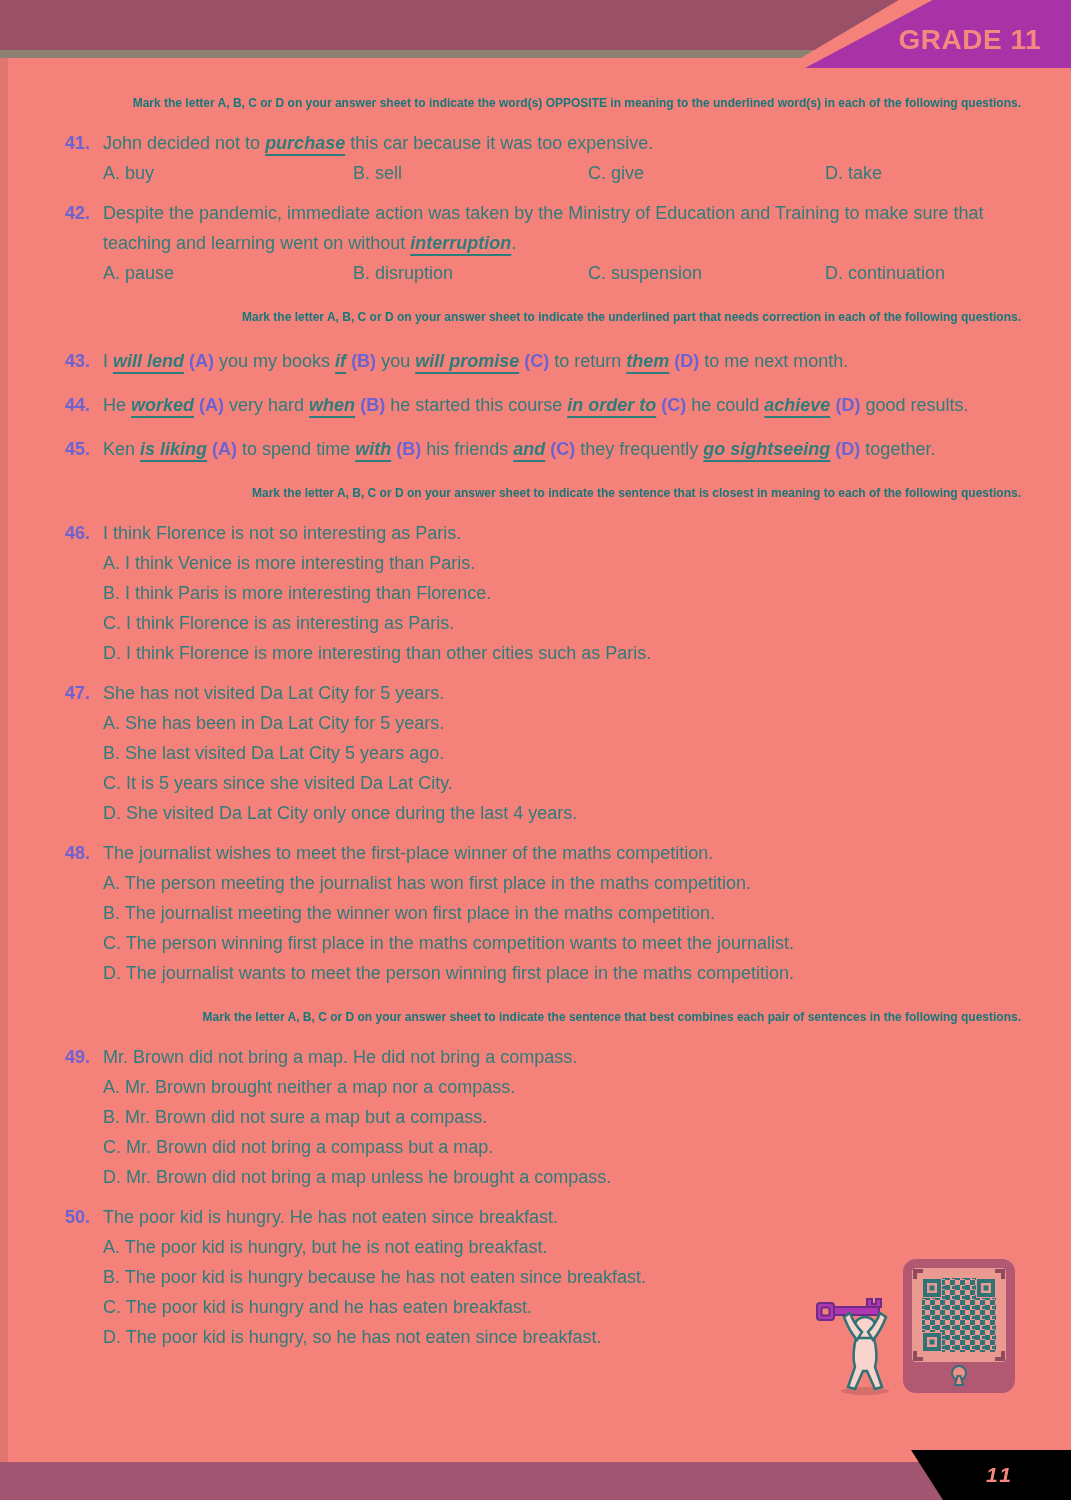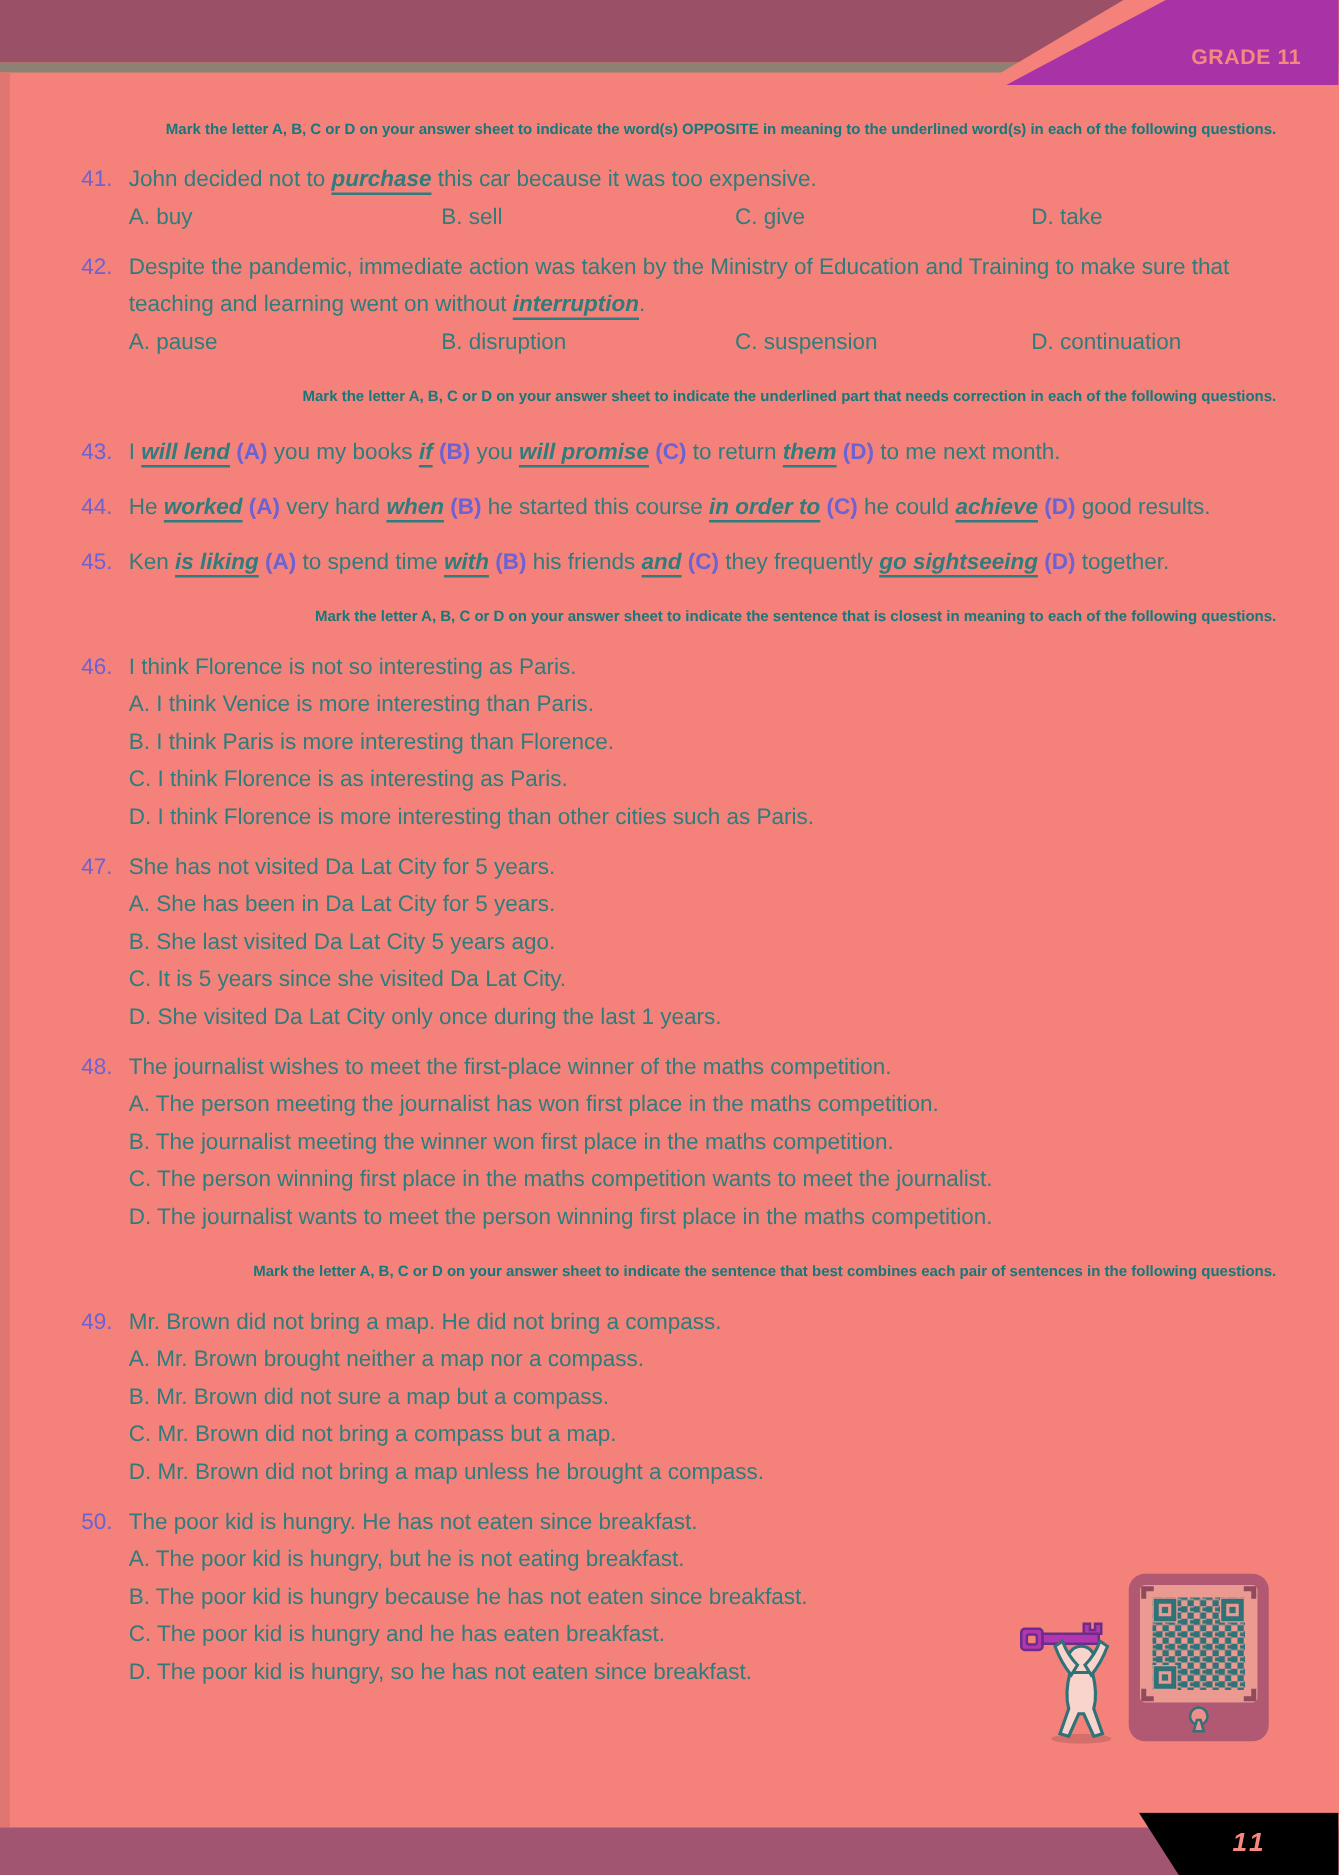--- a/index.html
+++ b/index.html
@@ -15,37 +15,37 @@
   .top-line { position:absolute; top:50px; left:0; width:100%; height:8px; background:#8d8173; }
   .grade-tab-gap {
     position:absolute; top:0; right:0; width:292px; height:71px; background:#f5827a;
     clip-path:polygon(41% 0, 100% 0, 100% 100%, 0% 100%);
   }
   .grade-tab {
     position:absolute; top:0; right:0; width:266px; height:68px; background:#a733a7;
     clip-path:polygon(48% 0, 100% 0, 100% 100%, 0% 100%);
     display:flex; align-items:flex-end; justify-content:flex-end;
     padding:0 30px 12px 0;
-    color:#f6897f; font-weight:bold; font-size:17px; letter-spacing:.5px;
+    color:#f6897f; font-weight:bold; font-size:28px; letter-spacing:.5px;
   }
   .left-strip { position:absolute; left:0; top:58px; bottom:38px; width:8px; background:#e0766f; }
   
   .content {
     position:absolute; top:58px; left:0; width:100%;
     padding:30px 50px 0 65px;
     color:#2e7d7c; font-size:18px; line-height:30px;
   }
   .instruction {
     color:#15787b; font-weight:bold; font-size:12px; line-height:30px;
     max-width:958px; margin:14px 0 10px;text-align:right;
   }
   .instruction:first-child { margin-top:0; }
   .question { display:flex; margin-bottom:10px; }
   .q-gap { margin-top:14px; }
-  .qnum { flex:0 0 38px; color:#6c62d2; font-weight:normal; }
+  .qnum { flex:0 0 38px; color:#6c62d2; font-weight:bold; }
   .qbody { flex:1; min-width:0; }
   .stem {}
   .nowrap { white-space:nowrap; }
   .opt-row { display:grid; grid-template-columns:250px 235px 237px auto; }
   .opt-stack p {}
   .seg-u {
     font-weight:bold;
     text-decoration:underline;
     text-decoration-thickness:2px;
     text-underline-offset:5px;
@@ -143,21 +143,21 @@
   </div>
 
   <div class="question">
     <span class="qnum">47.</span>
     <div class="qbody">
       <p class="stem"><span>She has not visited Da Lat City for 5 years.</span></p>
       <div class="opt-stack">
         <p>A. She has been in Da Lat City for 5 years.</p>
         <p>B. She last visited Da Lat City 5 years ago.</p>
         <p>C. It is 5 years since she visited Da Lat City.</p>
-        <p>D. She visited Da Lat City only once during the last 1 years.</p>
+        <p>D. She visited Da Lat City only once during the last 4 years.</p>
       </div>
     </div>
   </div>
 
   <div class="question">
     <span class="qnum">48.</span>
     <div class="qbody">
       <p class="stem"><span>The journalist wishes to meet the first-place winner of the maths competition.</span></p>
       <div class="opt-stack">
         <p>A. The person meeting the journalist has won first place in the maths competition.</p>

